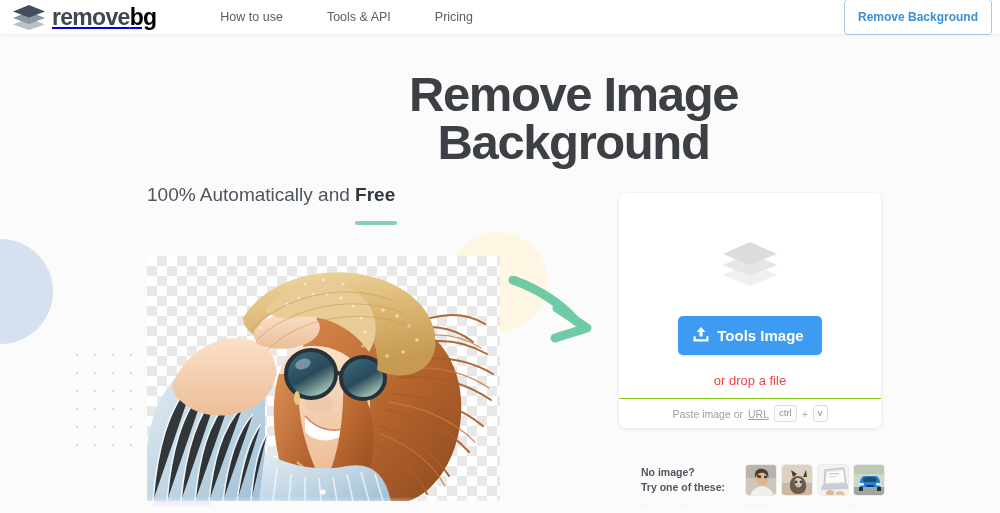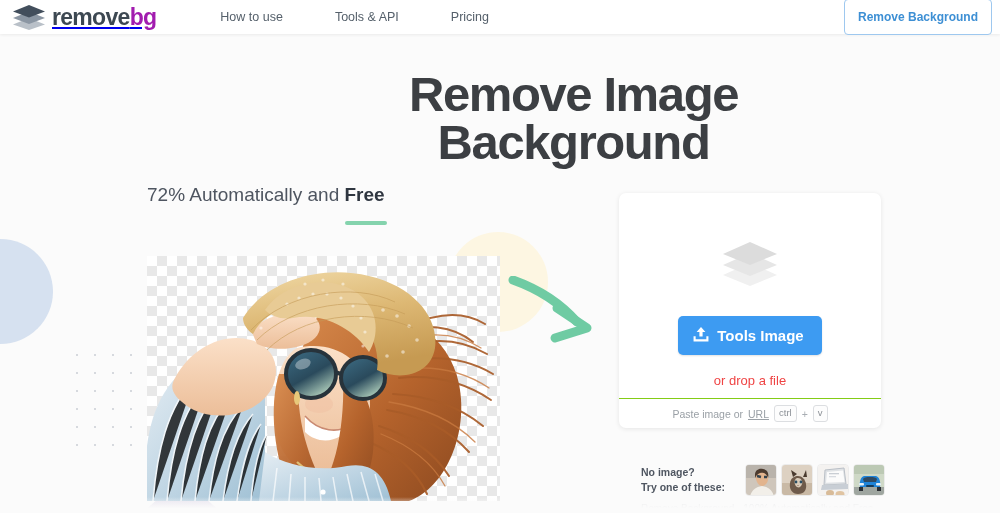--- a/index.html
+++ b/index.html
@@ -39,23 +39,23 @@
     display:flex; align-items:center;
     box-shadow:0 1px 3px rgba(0,0,0,.07);
   }
   .logo-wrap { display:flex; align-items:center; margin-left:12px; }
   .logo-mark { width:34px; height:26px; flex:none; }
   .logo-text {
     font-size:23px; font-weight:bold; letter-spacing:-.7px;
     margin-left:6px; line-height:1;
   }
   .logo-remove { color:#3d4852; }
-  .logo-bg { color:#a21caf; }
-
-  nav.main-nav { display:flex; align-items:center; margin-left:44px; gap:12px; }
+  .logo-bg { color:#000000; }
+
+  nav.main-nav { display:flex; align-items:center; margin-left:44px; gap:4px; }
   nav.main-nav a {
     color:#55606b; font-size:12.5px; text-decoration:none;
     padding:0 20px; white-space:nowrap;
   }
   .btn-remove-bg {
     margin-left:auto; margin-right:8px;
     border:1px solid #9ec8ef; background:#fff; color:#3d8fd4;
     font-size:12px; font-weight:bold;
     padding:10px 13px; border-radius:4px; cursor:pointer;
     font-family:"Liberation Sans", sans-serif;
@@ -184,21 +184,21 @@
 
   <button class="btn-remove-bg">Remove Background</button>
 </header>
 
 <section class="hero">
   <h1 class="headline">
     <span>Remove Image</span><br>
     <span>Background</span>
   </h1>
   <div class="subhead">
-    <span>72% Automatically and </span><span class="free">Free</span>
+    <span>100% Automatically and </span><span class="free">Free</span>
   </div>
 </section>
 
 <div class="photo-frame">
   <svg width="353" height="245" viewBox="0 0 353 245">
     <defs>
       <linearGradient id="hairG" x1="0" y1="0" x2="1" y2="1">
         <stop offset="0%" stop-color="#d98c4e"></stop>
           <stop offset="55%" stop-color="#b5632c"></stop>
           <stop offset="100%" stop-color="#8d4a20"></stop>

